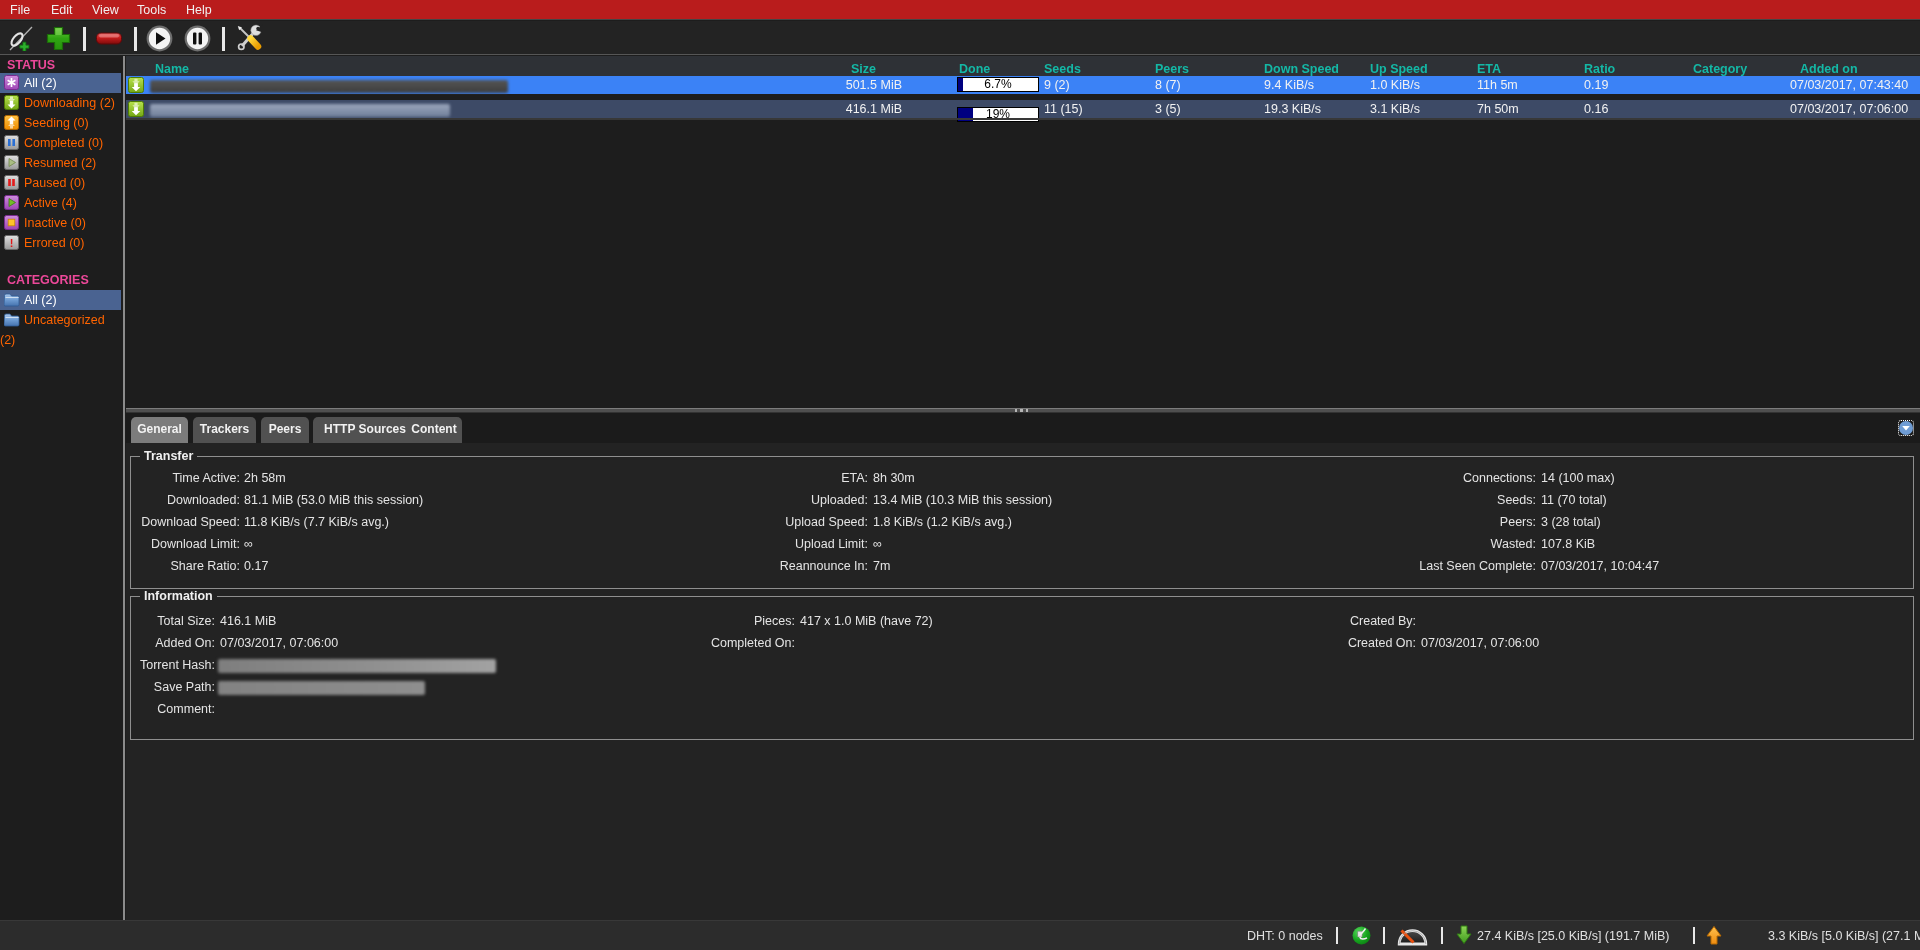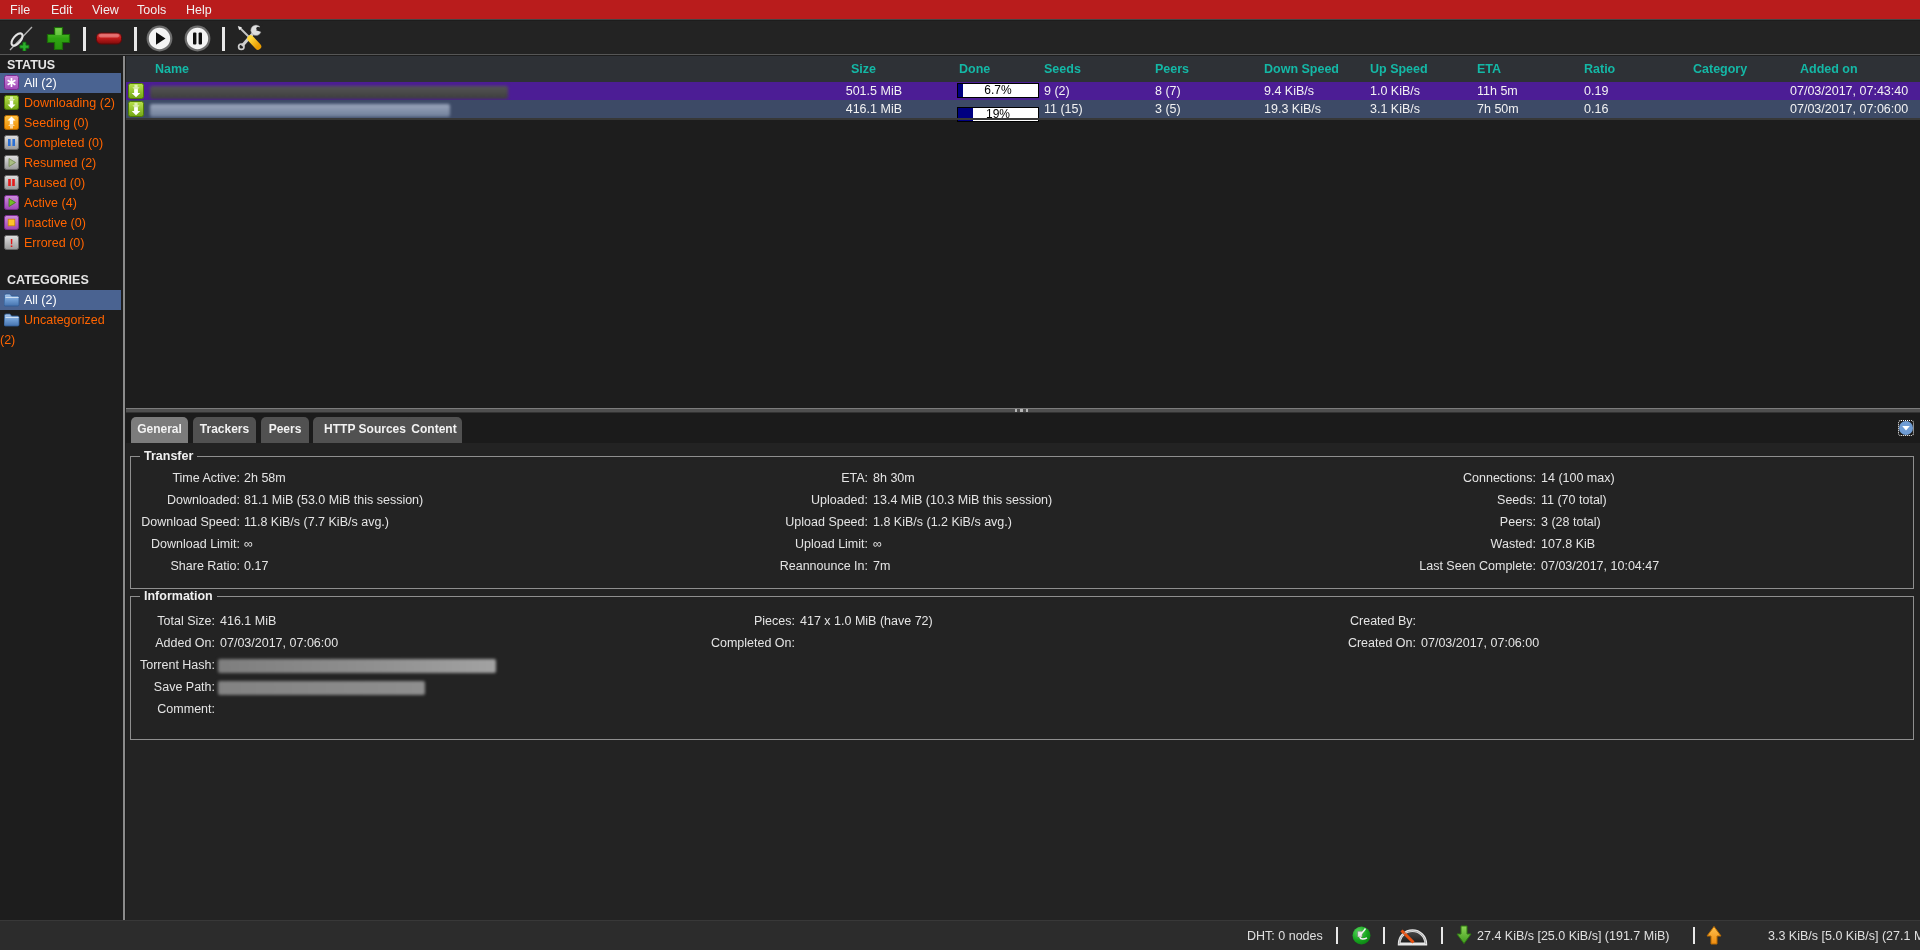--- a/index.html
+++ b/index.html
@@ -1,20 +1,20 @@
 <!DOCTYPE html>
 <html><head><meta charset="utf-8"><style>
 *{margin:0;padding:0;box-sizing:border-box}
 body{width:1920px;height:950px;background:#1d1d1d;font-family:"Liberation Sans",sans-serif;overflow:hidden;position:relative;font-size:12.5px;color:#e8e8e8}
 #menubar{position:absolute;left:0;top:0;width:1920px;height:20px;background:#b91c1c;border-bottom:1px solid #454545}
 #menubar span{position:absolute;top:3px;color:#f0f0f0}
 #toolbar{position:absolute;left:0;top:21px;width:1920px;height:34px;background:#232323;border-bottom:1px solid #565656}
 .tsep{position:absolute;width:3px;background:#e8e8e8}
 #sidebar{position:absolute;left:0;top:56px;width:121px;height:864px;background:#1d1d1d;color:#ff6400}
-.sbhead{position:absolute;left:7px;font-weight:bold;color:#e5e5e5}
+.sbhead{position:absolute;left:7px;font-weight:bold;color:#ec4899}
 .sbrow{position:absolute;left:0;width:121px;height:20px}
 .sbrow.sel{background:#4a6391;color:#fff}
 .sbrow svg,.sbrow .fold{position:absolute;left:4px;top:2px}
 .sbrow .t{position:absolute;left:24px;top:3px;white-space:nowrap}
 #vsplit{position:absolute;left:123px;top:56px;width:1.5px;height:864px;background:#8b8b8b}
 #thead{position:absolute;left:126px;top:56px;width:1794px;height:26px;background:#2e3136}
 #thead span{position:absolute;top:6px;font-weight:bold;color:#14b8a6;white-space:nowrap}
 .trow{position:absolute;left:126px;width:1794px;height:18px}
 .trow span{position:absolute;top:2px;white-space:nowrap;color:#f2f2f2}
 .pbar{position:absolute;left:831px;width:82px;height:15px;background:#fff;border:1px solid #000}
@@ -220,21 +220,21 @@
     <span style="left:833px">Done</span>
     <span style="left:918px">Seeds</span>
     <span style="left:1029px">Peers</span>
     <span style="left:1138px">Down Speed</span>
     <span style="left:1244px">Up Speed</span>
     <span style="left:1351px">ETA</span>
     <span style="left:1458px">Ratio</span>
     <span style="left:1567px">Category</span>
     <span style="left:1674px">Added on</span>
   </div>
-<div class="trow" id="row1" style="top:82px;background:#4c1d95">
+<div class="trow" id="row1" style="top:76px;background:#3b82f6">
 <svg style="position:absolute;left:2px;top:1px" width="16" height="16">
       <rect x="0.5" y="0.5" width="15" height="15" rx="2" fill="url(#ggr)" stroke="#4f7c04"></rect>
       <path d="M8 8 L4.3 4.3 H6.4 V1.7 H9.6 V4.3 H11.7 Z" fill="#fff" opacity="0.6"></path>
       <path d="M8 14.3 L3.7 10 H6.1 V6.3 H9.9 V10 H12.3 Z" fill="#fff"></path>
     </svg>
 <div class="blur" style="left:24px;top:4px;width:358px;height:13px;background:linear-gradient(#545454,#3d3d3d)"></div>
 <span style="left:656px;width:120px;text-align:right">501.5 MiB</span>
 <div class="pbar" style="top:1px">
       <div class="pfill" style="width:5.4px"></div>
       <div class="ptxt">6.7%</div>

